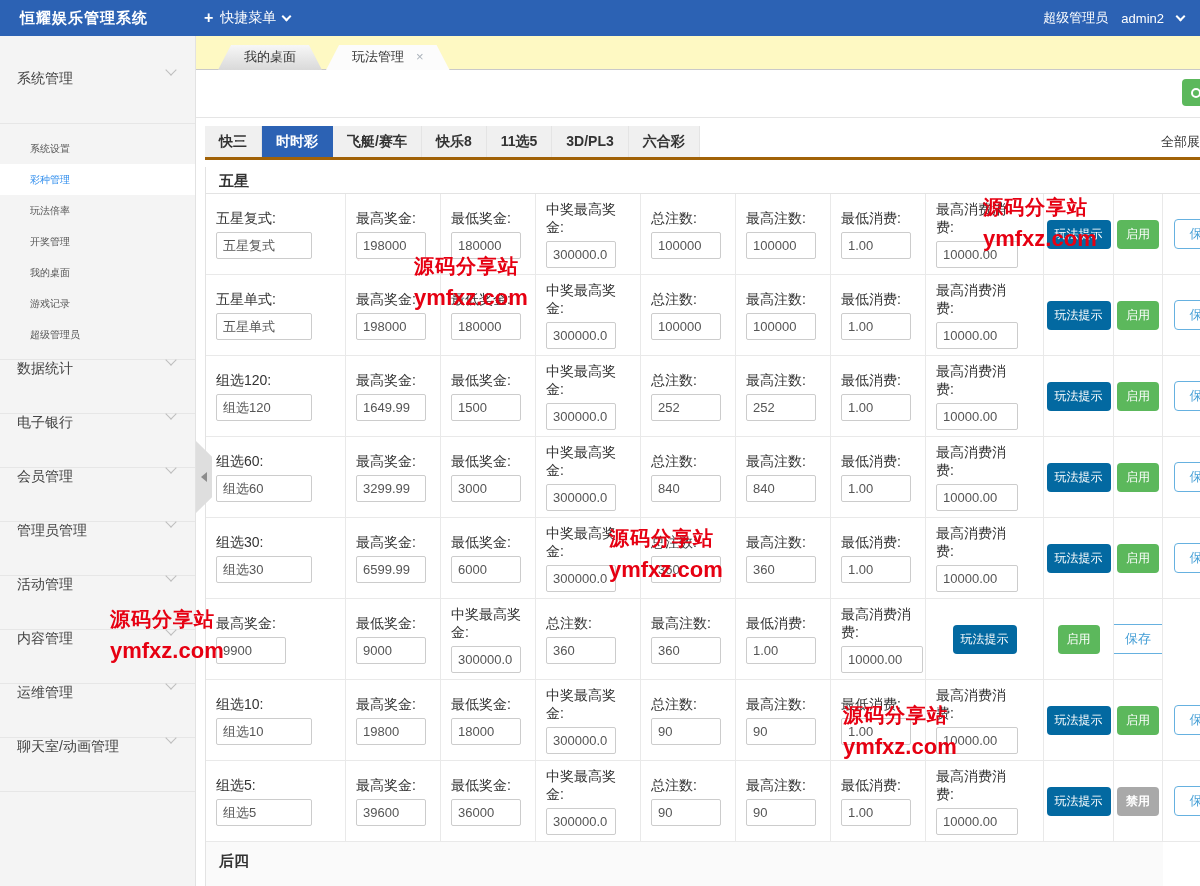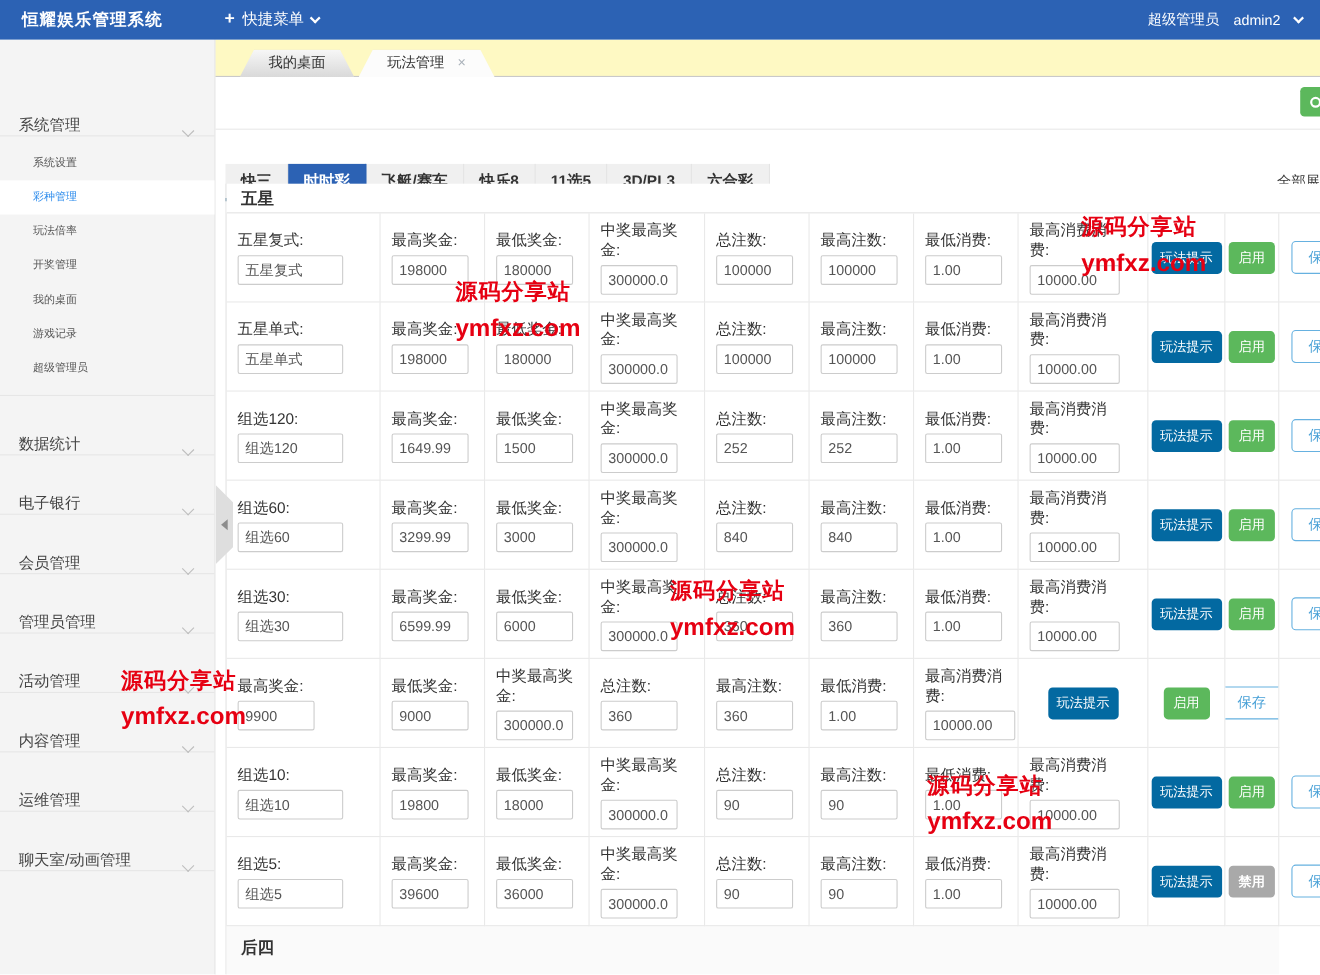--- a/index.html
+++ b/index.html
@@ -13,21 +13,21 @@
   .app-title { margin-left:20px; font-size:15px; font-weight:bold; letter-spacing:1px; }
   .quick-menu { margin-left:56px; display:flex; align-items:center; gap:7px; font-size:14px; cursor:pointer; }
   .plus { font-size:16px; font-weight:bold; line-height:1; }
   .chev-w { width:7px; height:7px; border-right:2px solid #fff; border-bottom:2px solid #fff;
     transform:rotate(45deg); margin-top:-4px; }
   .header-right { margin-left:auto; margin-right:16px; display:flex; align-items:center; gap:13px; font-size:13px; }
 
   
   .sidebar { position:absolute; left:0; top:36px; width:196px; height:850px;
     background:#f4f4f4; border-right:1px solid #e2e2e2; padding-top:34px; }
-  .side-group-header { height:54px; padding:0 20px 0 17px; display:flex; align-items:flex-end;
+  .side-group-header { height:54px; padding:0 20px 0 17px; display:flex; align-items:flex-start;
     justify-content:space-between; font-size:14px; color:#444; border-bottom:1px solid #e6e6e6; cursor:pointer; }
   .side-group-header.first { border-top:0; }
   .chev-g { width:8px; height:8px; border-right:1px solid #bdbdbd; border-bottom:1px solid #bdbdbd;
     transform:rotate(45deg); margin-top:-4px; flex:0 0 auto; }
   .side-sub { padding:9px 0; border-bottom:1px solid #e6e6e6; }
   .side-item { height:31px; line-height:31px; padding-left:30px; font-size:10px; color:#555; cursor:pointer; }
   .side-item.active { background:#fff; color:#2f8ded; }
   .collapse-handle { position:absolute; left:196px; top:441px; width:16px; height:72px;
     background:#dedede; border-radius:0 9px 9px 0;
     clip-path:polygon(0 0,100% 22%,100% 78%,0 100%); z-index:5;
@@ -49,22 +49,22 @@
   .toolbar { position:absolute; left:196px; top:70px; right:0; height:48px; background:#fff;
     border-bottom:1px solid #e5e5e5; }
   .search-btn { position:absolute; top:9px; right:-28px; width:46px; height:27px;
     background:#5cb85c; border:0; border-radius:4px; cursor:pointer;
     display:flex; align-items:center; padding-left:9px; }
   .lens { width:10px; height:10px; border:2px solid #fff; border-radius:50%; display:block; position:relative; }
 
   
   .content { position:absolute; left:196px; top:118px; right:0; bottom:0; background:#fff; }
 
-  .play-tabs-wrap { position:absolute; left:9px; top:31px; right:0; height:34px;
-    border-bottom:3px solid #0c4a6e; }
+  .play-tabs-wrap { position:absolute; left:9px; top:8px; right:0; height:34px;
+    border-bottom:3px solid #a16207; }
   .play-tabs { display:inline-flex; background:#f0f0f0; height:31px; }
   .play-tab { padding:0 14px; line-height:31px; font-size:14px; font-weight:bold; color:#333;
     border-right:1px solid #e4e4e4; cursor:pointer; white-space:nowrap; }
   .play-tab.active { background:#2c62b4; color:#fff; border-right-color:#2c62b4; }
   .expand-all { position:absolute; right:0; top:0; line-height:31px; font-size:13px; color:#333;
     white-space:nowrap; cursor:pointer; }
 
   
   .game-table { position:absolute; left:9px; top:49px; width:1038px; border-left:1px solid #e3e3e3; }
   .section-header { height:27px; line-height:27px; padding-left:13px; font-size:15px; font-weight:bold;

